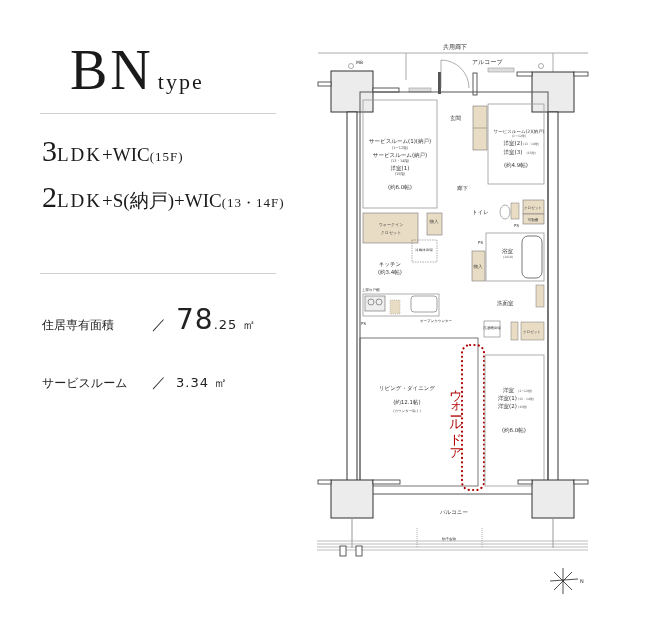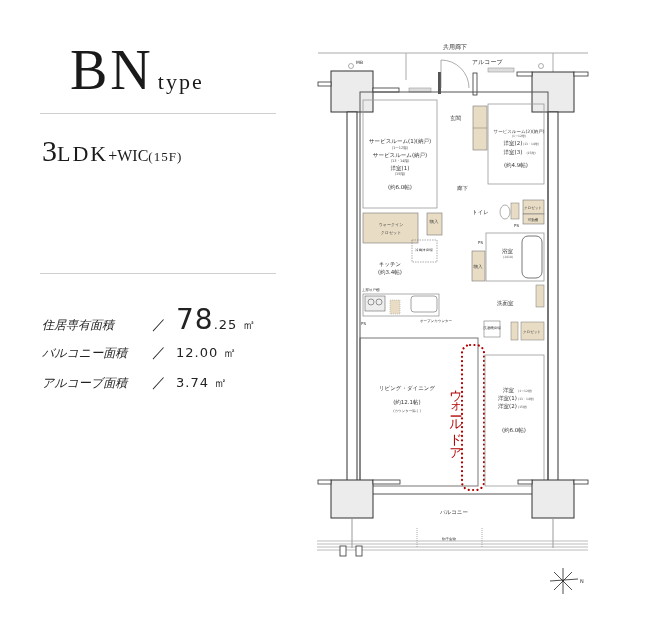--- a/index.html
+++ b/index.html
@@ -4,55 +4,55 @@
 <style>
   html, body { margin: 0; padding: 0; background: #ffffff; }
   body { width: 650px; height: 630px; position: relative; overflow: hidden; font-family: "DejaVu Serif", serif; color: #222; }
   .left { position: absolute; left: 0; top: 0; width: 300px; height: 586px; }
   .title { position: absolute; left: 70px; top: 38px; font-family: "Liberation Serif", serif; }
   .title .big { font-size: 56px; letter-spacing: 3px; color: #1a1a1a; }
   .title .small { font-size: 22px; letter-spacing: 2px; color: #1a1a1a; margin-left: 4px; }
   .rule { position: absolute; left: 40px; width: 236px; height: 1px; background: #cfcfcf; }
   .plan-line { position: absolute; left: 42px; font-family: "Liberation Serif", serif; color: #1a1a1a; white-space: nowrap; }
   .plan-line .num { font-size: 30px; }
-  .plan-line .ldk { font-size: 22px; letter-spacing: 2px; }
-  .plan-line .plus { font-size: 16px; text-align: center; }
+  .plan-line .ldk { font-size: 19px; letter-spacing: 2px; }
+  .plan-line .plus { font-size: 19px; text-align: center; }
   .plan-line .note { font-size: 13px; letter-spacing: 1px; }
   .area-row { position: absolute; left: 42px; white-space: nowrap; color: #222; }
-  .area-row .lbl { font-family: "DejaVu Sans", sans-serif; font-size: 12px; display: inline-block; width: 110px; font-style: italic; }
+  .area-row .lbl { font-family: "DejaVu Sans", sans-serif; font-size: 12px; display: inline-block; width: 110px; }
   .area-row .slash { font-family: "DejaVu Sans", sans-serif; font-size: 14px; display: inline-block; width: 24px; }
   .area-row .val { font-family: "DejaVu Sans", sans-serif; font-size: 13px; letter-spacing: 1px; text-align: center; }
   .area-row .valbig { font-family: "DejaVu Sans", sans-serif; font-size: 28px; letter-spacing: 1px; }
   .area-row .unit { font-family: "Liberation Serif", serif; font-size: 13px; }
   .plan { position: absolute; left: 310px; top: 40px; width: 300px; height: 560px; }
   .plan svg text { font-family: "DejaVu Sans", sans-serif; }
 </style>
 </head>
 <body>
 
 <div class="left">
   <div class="title">
     <span class="big">BN</span><span class="small">type</span>
   </div>
   <div class="rule" style="top:113px"></div>
 
   <div class="plan-line" style="top:134px">
     <span class="num">3</span><span class="ldk">LDK</span><span class="plus">+WIC</span><span class="note">(15F)</span>
   </div>
+  <div class="plan-line" style="top:180px">
+    <span class="num">2</span><span class="ldk">LDK</span><span class="plus">+S(納戸)+WIC</span><span class="note">(13・14F)</span>
+  </div>
 
   <div class="rule" style="top:273px"></div>
 
   <div class="area-row" style="top:303px">
     <span class="lbl">住居専有面積</span><span class="slash">／</span><span class="valbig">78</span><span class="val">.25</span> <span class="unit">㎡</span>
   </div>
-  <div class="area-row" style="top:342px">
-    <span class="lbl">バルコニー面積</span><span class="slash">／</span><span class="val">12.00</span> <span class="unit">㎡</span>
-  </div>
   <div class="area-row" style="top:372px">
-    <span class="lbl">アルコーブ面積</span><span class="slash">／</span><span class="val">3.74</span> <span class="unit">㎡</span>
+    <span class="lbl">サービスルーム</span><span class="slash">／</span><span class="val">3.34</span> <span class="unit">㎡</span>
   </div>
 </div>
 
 <div class="plan">
 <svg width="300" height="560" viewBox="310 40 300 560" xmlns="http://www.w3.org/2000/svg">
 
   <line x1="318" y1="53" x2="588" y2="53" stroke="#aaa" stroke-width="1"></line>
   <text x="455" y="49" font-size="6" text-anchor="middle" fill="#333">共用廊下</text>
   <line x1="406" y1="53" x2="406" y2="80" stroke="#aaa" stroke-width="1"></line>
   <line x1="553" y1="53" x2="553" y2="72" stroke="#aaa" stroke-width="1"></line>

